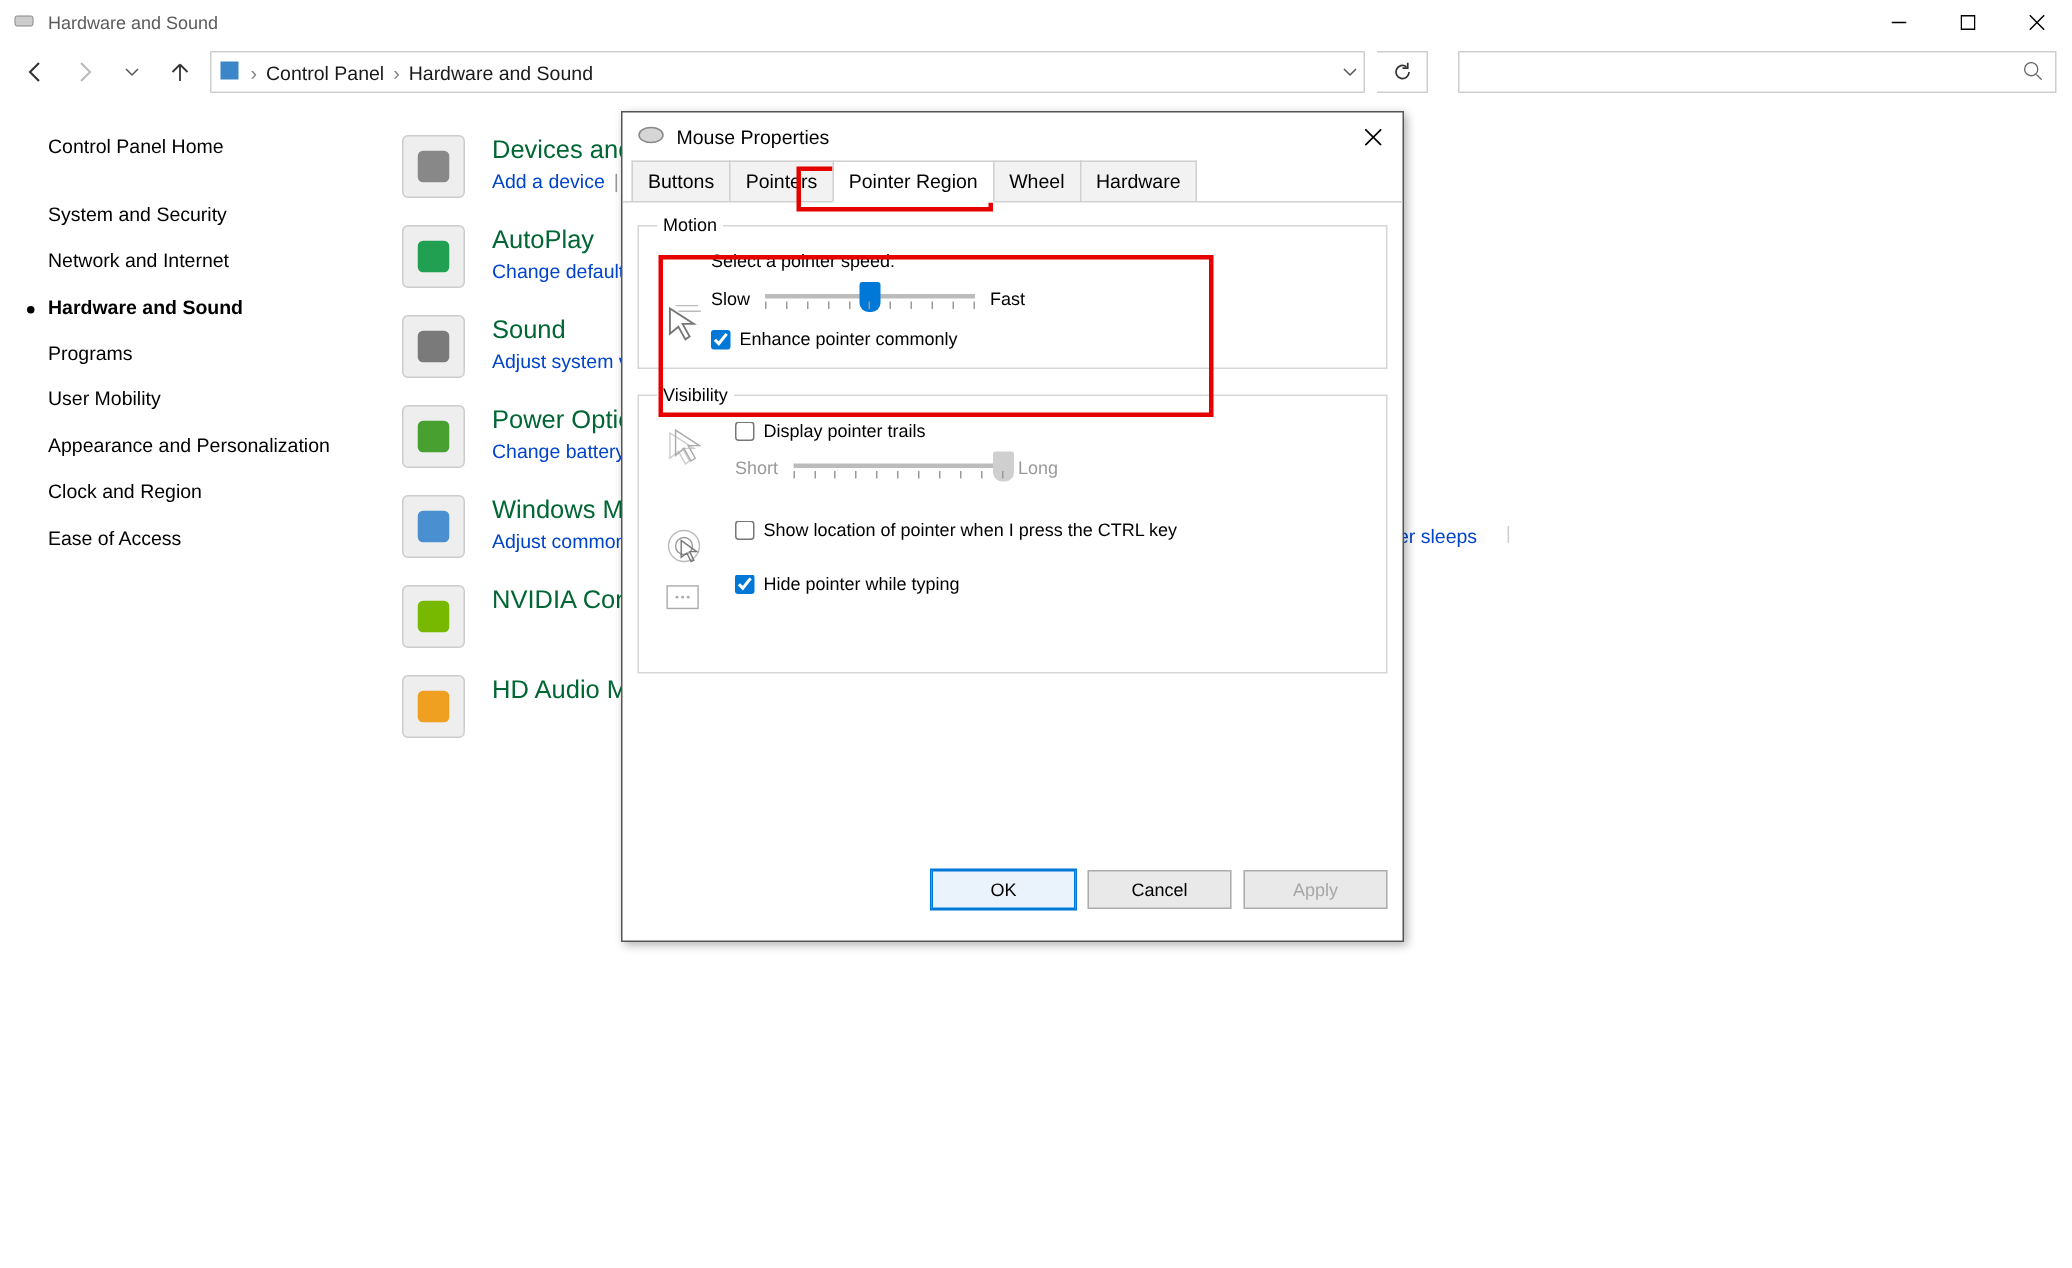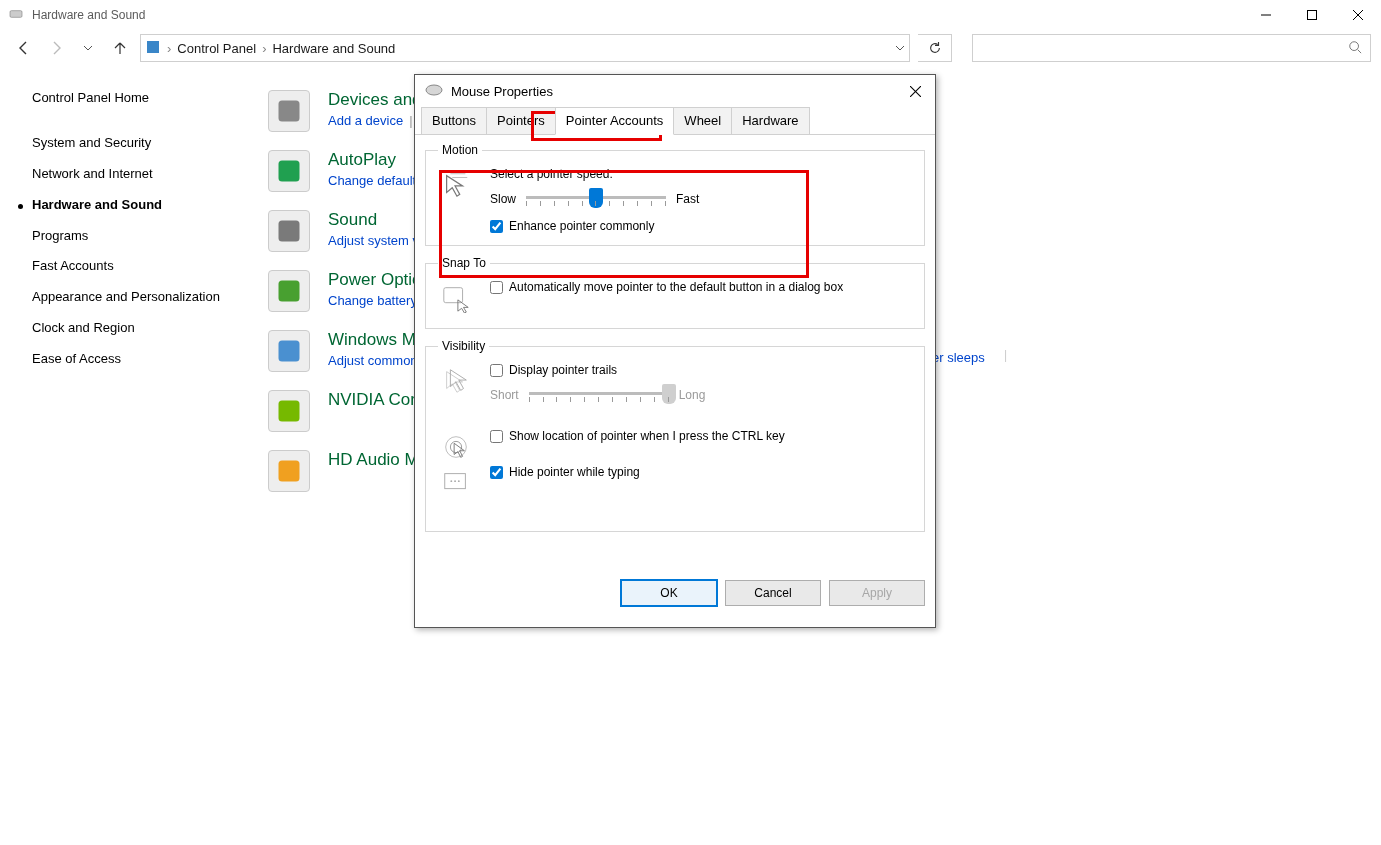--- a/index.html
+++ b/index.html
@@ -42,21 +42,21 @@
   .dlg-title .l { display:flex; align-items:center; gap:8px; }
   .dlg-close { width:28px; height:24px; display:flex; align-items:center; justify-content:center; }
   .dlg-close svg { width:11px; height:11px; }
   .tabs { display:flex; border-bottom:1px solid #d0d0d0; padding:0 6px; }
   .tab { padding:5px 10px 6px; font-size:13px; border:1px solid #d0d0d0; border-bottom:none; background:#f2f2f2; margin-right:-1px; cursor:default; position:relative; }
   .tab.active { background:#fff; z-index:2; border-bottom:1px solid #fff; margin-bottom:-1px; }
   .highlight-tab { position:absolute; border:3px solid #e60000; pointer-events:none; }
   .dlg-body { padding:8px 10px 0; font-size:12px; color:#000; }
   fieldset.group { border:1px solid #d6d6d6; padding:10px 12px 12px; margin-bottom:10px; }
   fieldset.group > legend { padding:0 4px; font-size:12px; }
-  .row { display:flex; align-items:flex-start; gap:16px; }
+  .row { display:flex; align-items:flex-end; gap:0; }
   .glyph { width:36px; height:36px; display:flex; align-items:center; justify-content:center; color:#7a7a7a; flex-shrink:0; }
   .glyph svg { width:30px; height:30px; }
   .sliderrow { display:flex; align-items:center; gap:10px; margin:8px 0 10px; }
   .track { position:relative; width:140px; height:20px; }
   .track .bar { position:absolute; top:7px; left:0; right:0; height:3px; background:#bcbcbc; }
   .track .thumb { position:absolute; top:-1px; width:14px; height:20px; background:#0078d7; border-radius:2px 2px 6px 6px; transform:translateX(-50%); }
   .track.disabled .thumb { background:#cfcfcf; }
   .ticks { position:absolute; left:0; right:0; top:12px; display:flex; justify-content:space-between; }
   .ticks span { width:1px; height:5px; background:#9a9a9a; }
   .chk { display:flex; align-items:flex-start; gap:6px; font-size:12px; }
@@ -151,21 +151,21 @@
 
 <div class="body">
   <div class="sidebar">
     <a>Control Panel Home</a>
     <div style="height:14px"></div>
     <div id="sidebar-items">
         <a>System and Security</a>
         <a>Network and Internet</a>
         <a class="current">Hardware and Sound</a>
         <a>Programs</a>
-        <a>Fast Accounts</a>
+        <a>User Mobility</a>
         <a>Appearance and Personalization</a>
         <a>Clock and Region</a>
         <a>Ease of Access</a>
       </div>
   </div>
   <div class="main">
     <div id="categories">
         <div class="cat">
           <div class="icon">
             <svg viewBox="0 0 24 24">
@@ -260,21 +260,21 @@
     <div class="dlg-close">
         <svg viewBox="0 0 10 10">
           <line x1="0" y1="0" x2="10" y2="10" stroke="#000"></line>
           <line x1="10" y1="0" x2="0" y2="10" stroke="#000"></line>
         </svg>
       </div>
   </div>
   <div class="tabs" id="dlg-tabs">
       <div class="tab">Buttons</div>
       <div class="tab">Pointers</div>
-      <div class="tab active">Pointer Accounts</div>
+      <div class="tab active">Pointer Region</div>
       <div class="tab">Wheel</div>
       <div class="tab">Hardware</div>
     </div>
 
   <div class="highlight-tab" style="left:116px; top:36px; width:131px; height:30px;"></div>
 
   <div class="dlg-body">
 
     <fieldset class="group">
       <legend>Motion</legend>
@@ -312,35 +312,20 @@
           <label class="chk">
             <input type="checkbox" id="chk-enhance" checked="" style="">
             <span>Enhance pointer commonly</span>
           </label>
         </div>
       </div>
     </fieldset>
 
     <div class="highlight-motion" style="left:24px; top:95px; width:370px; height:108px;"></div>
 
-    <fieldset class="group">
-      <legend>Snap To</legend>
-      <div class="row">
-        <div class="glyph">
-          <svg viewBox="0 0 32 32">
-              <rect x="3" y="5" width="20" height="16" rx="2" fill="none" stroke="#aaa"></rect>
-              <path d="M18 18 L18 30 L22 27 L25 32 L27 31 L24 26 L29 26 Z" fill="none" stroke="#777"></path>
-            </svg>
-        </div>
-        <label class="chk" style="max-width:360px">
-          <input type="checkbox" id="chk-snap" style="">
-          <span>Automatically move pointer to the default button in a dialog box</span>
-        </label>
-      </div>
-    </fieldset>
 
     <fieldset class="group" style="padding-bottom:16px">
       <legend>Visibility</legend>
 
       <div class="visrow">
         <div class="glyph">
           <svg viewBox="0 0 32 32">
               <path d="M6 6 L6 24 L12 19 L17 28 L20 26 L15 17 L23 17 Z" fill="none" stroke="#ccc"></path>
               <path d="M10 4 L10 22 L16 17 L21 26 L24 24 L19 15 L27 15 Z" fill="none" stroke="#aaa"></path>
             </svg>

